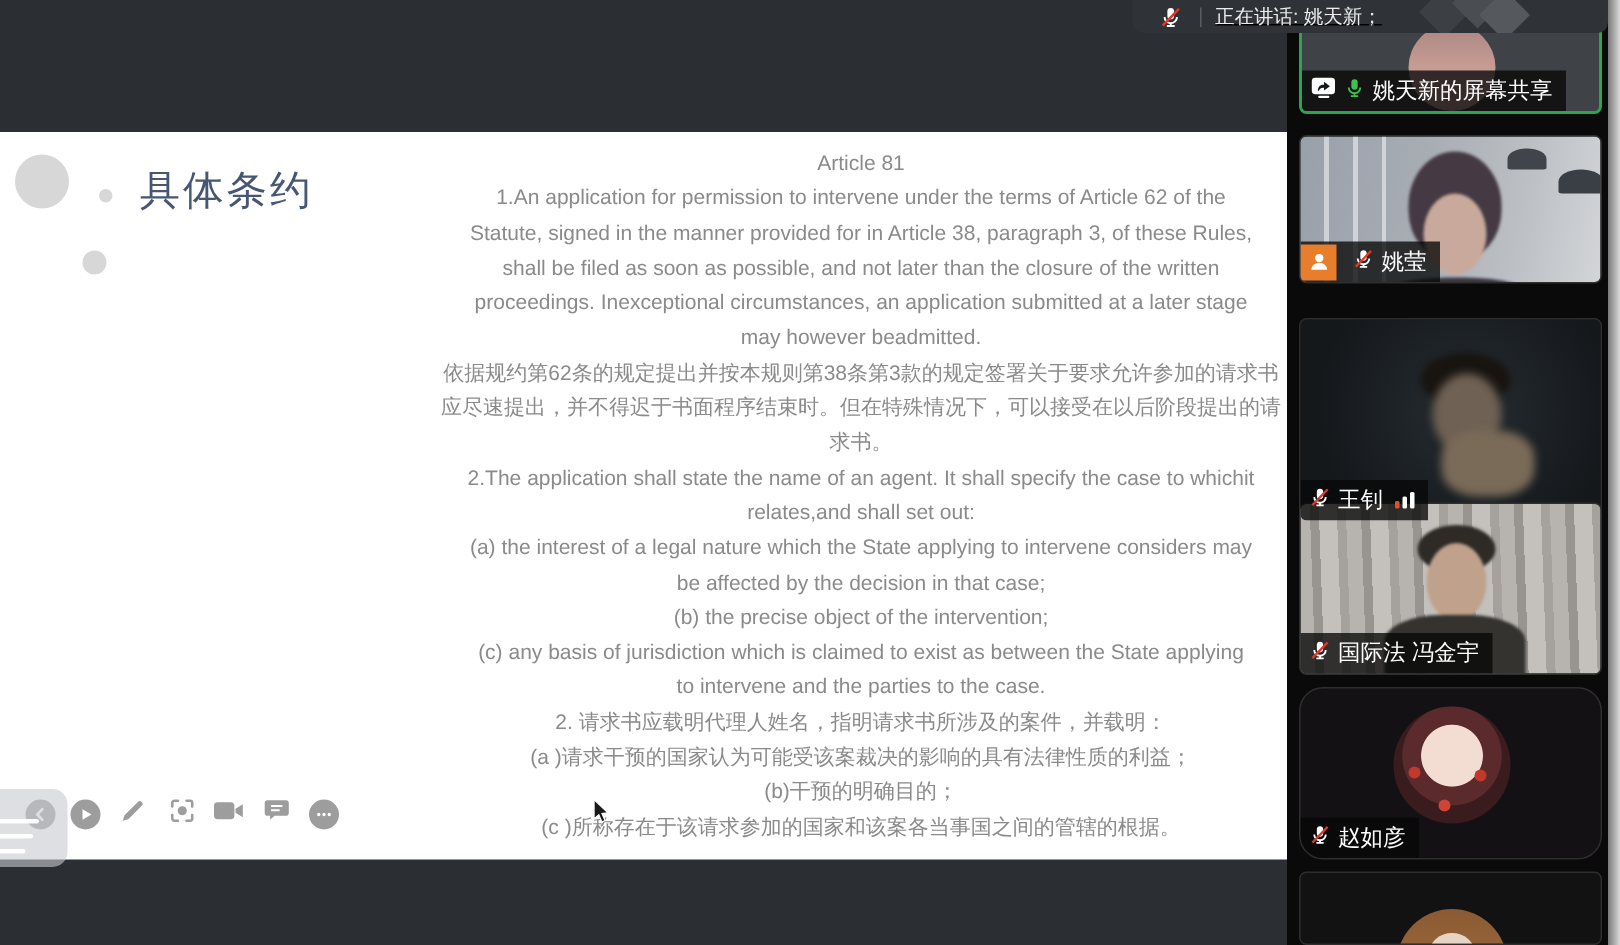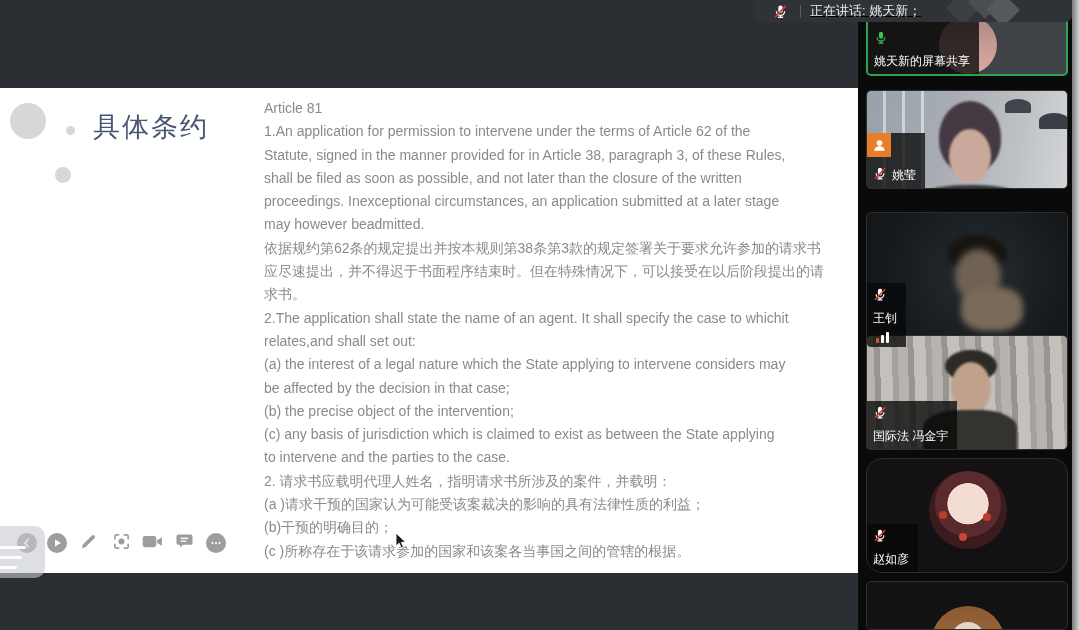--- a/index.html
+++ b/index.html
@@ -10,21 +10,21 @@
   .share-region{left:0;top:0;width:858px;height:630px;background:#2b2e32;}
   .slide{left:0;top:88px;width:858px;height:485px;background:#ffffff;overflow:visible;}
   .slide-title{left:93px;top:21px;font-size:27px;letter-spacing:2px;color:#475672;}
   .deco{border-radius:50%;background:#d7d7d7;}
   .deco-lg{left:10px;top:15px;width:36px;height:36px;}
   .deco-sm{left:66px;top:38px;width:9px;height:9px;}
   .deco-md{left:55px;top:79px;width:16px;height:16px;}
   .left-notes{left:22px;top:122px;width:218px;font-size:21px;line-height:29px;
     color:#44506b;white-space:pre-line;}
   .body-text{left:264px;top:9px;width:620px;font-size:14px;line-height:23.3px;
-    color:#8a8a8a;white-space:pre-line;}
+    color:#8a8a8a;white-space:pre-line;text-align:center;}
 
   
   .tb{top:444px;width:22px;height:22px;display:flex;align-items:center;justify-content:center;}
   .tb-circle{width:20px;height:20px;border-radius:50%;background:#9d9d9d;display:flex;
     align-items:center;justify-content:center;}
   .notes-panel{left:-12px;top:438px;width:57px;height:52px;border-radius:10px;
     background:rgba(198,202,206,0.6);}
   .np-row{position:absolute;left:10px;height:3px;background:rgba(255,255,255,0.95);border-radius:2px;}
 
   
@@ -38,23 +38,23 @@
   .d2{left:218px;top:-10px;background:#4a4e52;}
   .d3{left:236px;top:-2px;background:#55585c;}
 
   
   .sidebar{left:858px;top:0;width:222px;height:630px;background:#0a0a0a;}
   .scrollbar{left:1072px;top:0;width:8px;height:630px;
     background:linear-gradient(90deg,#7a7a7a,#d9d9d9);z-index:40;}
   .tile{position:absolute;left:8px;width:202px;border-radius:5px;overflow:hidden;
     background:#181818;border:1px solid #2e2e2e;box-sizing:border-box;}
   .tile-active{border:2px solid #2aa551;}
-  .tile-label{position:absolute;left:0;bottom:0;display:flex;align-items:flex-start;gap:5px;
-    background:rgba(8,8,8,0.78);padding:4px 9px 4px 6px;font-size:12px;color:#fff;
-    white-space:nowrap;z-index:5;flex-direction:column;}
+  .tile-label{position:absolute;left:0;bottom:0;display:flex;align-items:center;gap:5px;
+    background:rgba(8,8,8,0.78);padding:4px 9px 4px 6px;font-size:15px;color:#fff;
+    white-space:nowrap;z-index:5;}
   .tile-label.no-pad{padding:0;}
   .label-inner{display:flex;align-items:center;gap:5px;padding:4px 9px 4px 6px;}
   .host-badge{width:24px;height:24px;background:#e87d2c;display:flex;align-items:center;
     justify-content:center;flex:none;}
   .sigbars{display:flex;align-items:flex-end;gap:2px;margin-left:3px;}
   .sigbars i{display:block;width:3px;border-radius:1px;}
   .sb1{height:5px;background:#e0502f;}
   .sb2{height:8px;background:#ffffff;}
   .sb3{height:11px;background:#ffffff;}
 

